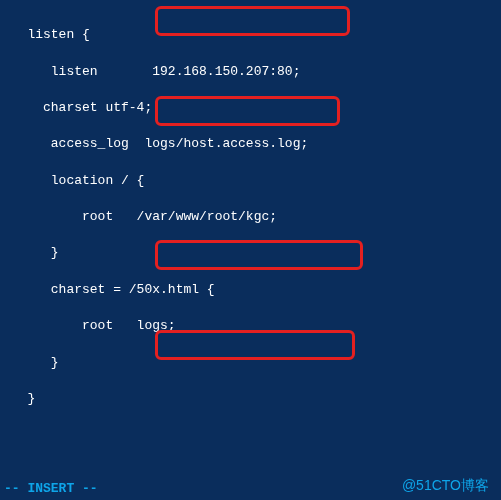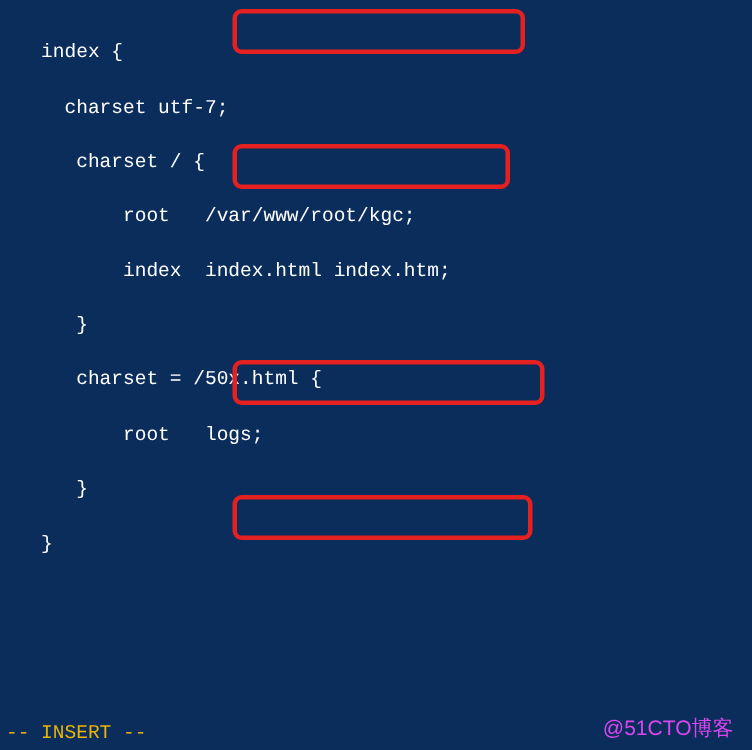--- a/index.html
+++ b/index.html
@@ -26,42 +26,43 @@
       pointer-events: none;
     }
     .hb1 { left: 155px; top: 6px; width: 195px; height: 30px; }
     .hb2 { left: 155px; top: 96px; width: 185px; height: 30px; }
     .hb3 { left: 155px; top: 240px; width: 208px; height: 30px; }
     .hb4 { left: 155px; top: 330px; width: 200px; height: 30px; }
     .watermark {
       position: absolute;
       bottom: 4px;
       right: 12px;
-      color: #d946ef;
+      color: #0ea5e9;
       font-size: 14px;
       font-family: sans-serif;
     }
     .status {
       position: absolute;
       bottom: 2px;
       left: 4px;
-      color: #eab308;
-      font-weight: normal;
+      color: #0ea5e9;
+      font-weight: bold;
       margin-top: 43px;
     }
   </style>
 </head>
 <body>
 
 <div class="editor">
-<span class="line">   index {</span>
-<span class="line">     charset utf-7;</span>
-<span class="line">      charset / {</span>
+<span class="line">   listen {</span>
+<span class="line">      listen       192.168.150.207:80;</span>
+<span class="line">     charset utf-4;</span>
+<span class="line">      access_log  logs/host.access.log;</span>
+<span class="line">      location / {</span>
 <span class="line">          root   /var/www/root/kgc;</span>
-<span class="line">          index  index.html index.htm;</span>
 <span class="line">      }</span>
 <span class="line">      charset = /50x.html {</span>
 <span class="line">          root   logs;</span>
 <span class="line">      }</span>
 <span class="line">   }</span>
 <span class="line"></span>
 
 
 
 

